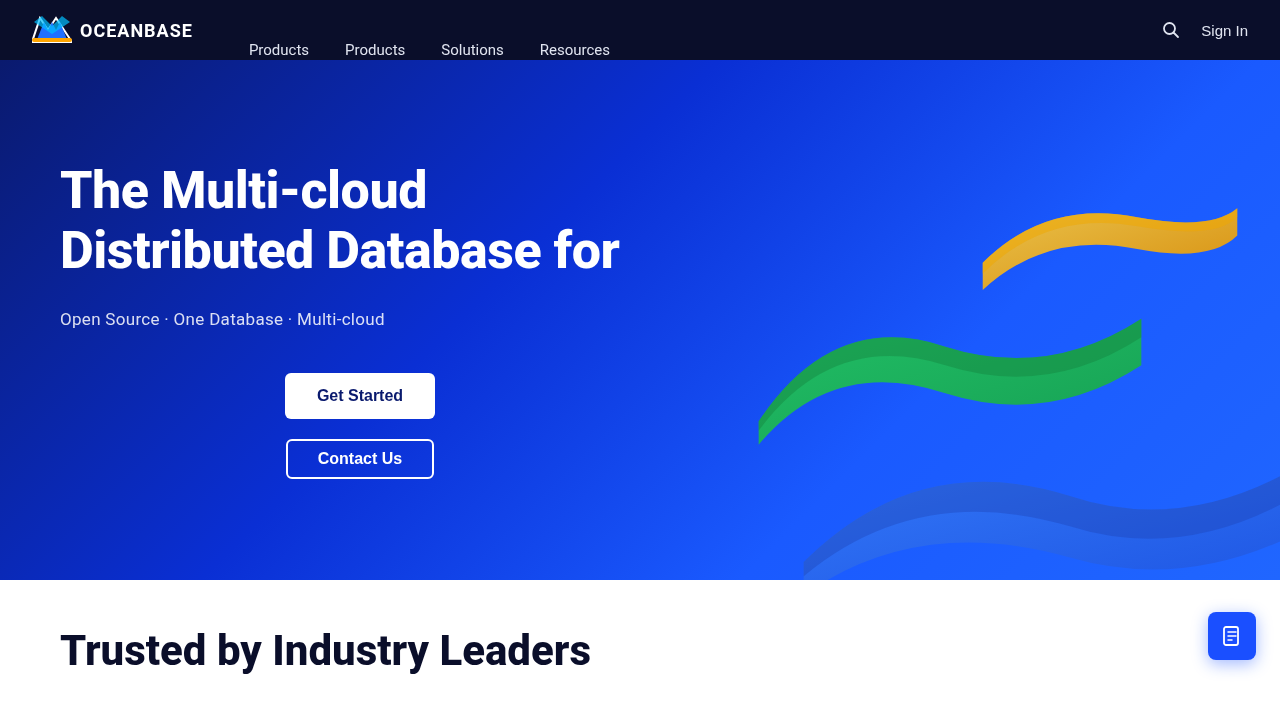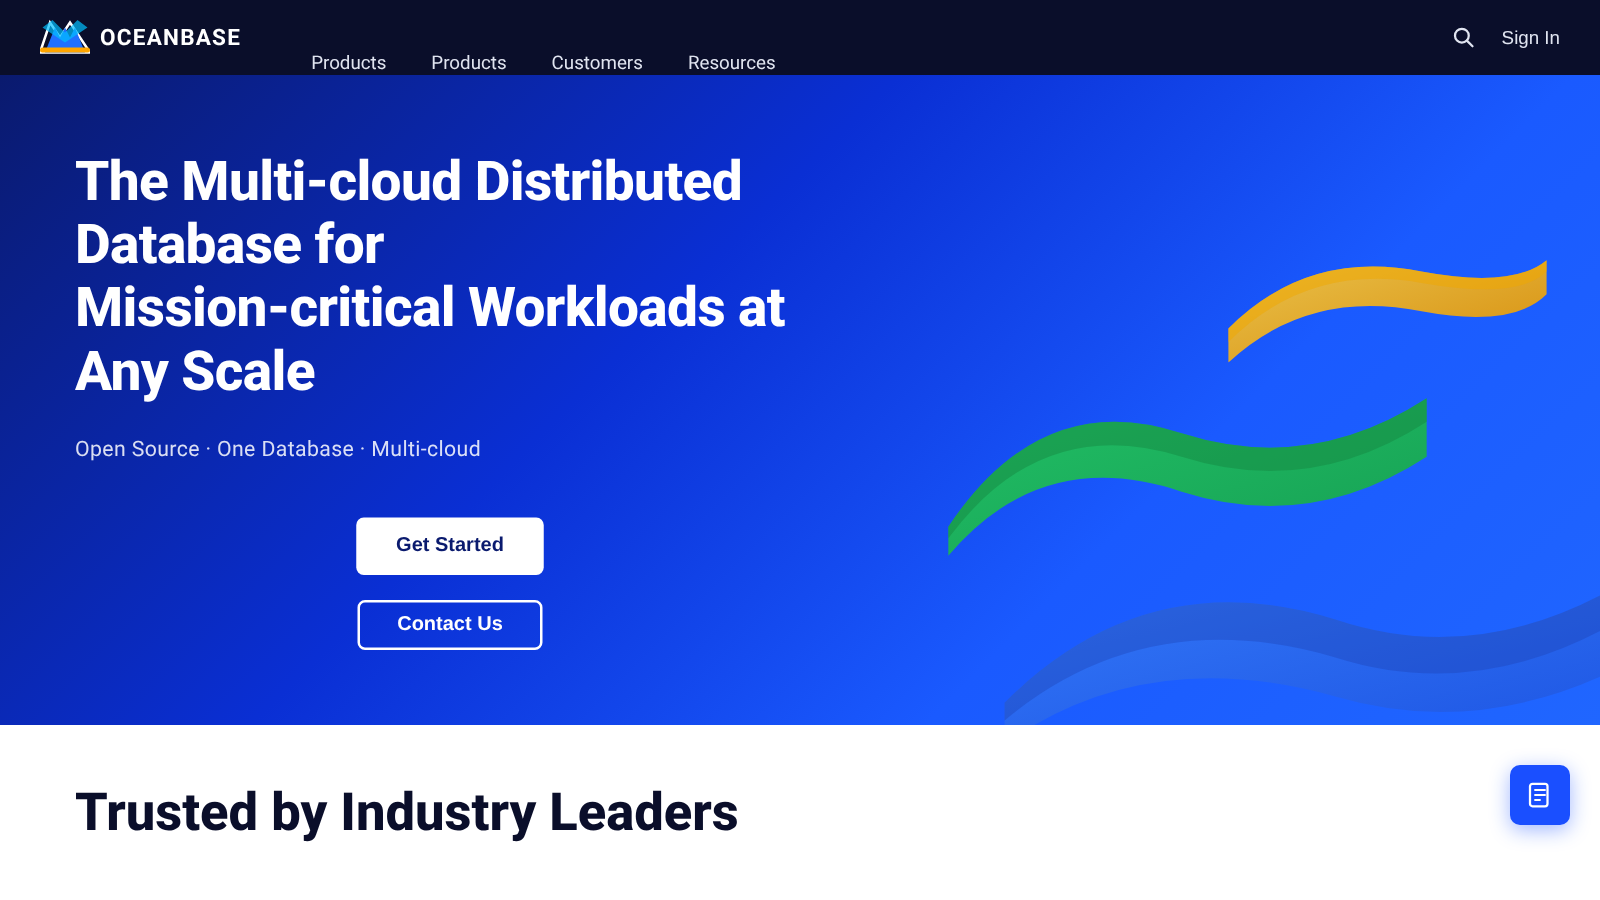--- a/index.html
+++ b/index.html
@@ -83,21 +83,21 @@
       align-items: center;
       padding: 0 60px;
     }
     .hero-content {
       max-width: 600px;
       z-index: 2;
       position: relative;
     }
     .hero-title {
       color: #fff;
-      font-size: 44px;
+      font-size: 52px;
       font-weight: 800;
       line-height: 1.15;
       margin-bottom: 28px;
       letter-spacing: -0.5px;
     }
     .hero-subtitle {
       color: rgba(255,255,255,0.85);
       font-size: 17px;
       font-weight: 400;
       margin-bottom: 44px;
@@ -211,40 +211,39 @@
       <polygon points="4,28 12,8 16,16 20,8 24,16 28,8 36,28" fill="#2070ff" stroke="none"></polygon>
       <rect x="0" y="24" width="40" height="4" rx="2" fill="#ffa500"></rect>
       <polygon points="2,8 10,2 20,12 30,2 38,8 20,20" fill="#00bfff" opacity="0.7"></polygon>
     </svg>
     <span class="logo-text">OCEANBASE</span>
   </div>
 
   <nav class="navbar-nav">
     <span class="nav-item">Products</span>
     <span class="nav-item">Products</span>
-    <span class="nav-item">Customers</span>
+    <span class="nav-item">Solutions</span>
     <span class="nav-item">Resources</span>
   </nav>
 
   <div class="navbar-actions">
     <button class="search-icon-btn">
       <svg width="20" height="20" viewBox="0 0 20 20" fill="none">
         <circle cx="8.5" cy="8.5" r="5.5" stroke="#e0e4f0" stroke-width="1.8"></circle>
         <line x1="12.5" y1="12.5" x2="17" y2="17" stroke="#e0e4f0" stroke-width="1.8" stroke-linecap="round"></line>
       </svg>
     </button>
     <button class="signin-btn">Sign In</button>
   </div>
 </nav>
 
 <section class="hero">
   <div class="hero-content">
     <h1 class="hero-title">
       <span>The Multi-cloud Distributed Database for</span><br>
-      <span>Mission-critical Workloads at Any Scale</span>
     </h1>
     <p class="hero-subtitle">Open Source · One Database · Multi-cloud</p>
     <div class="hero-buttons">
       <button class="btn-get-started">Get Started</button>
       <button class="btn-contact-us">Contact Us</button>
     </div>
   </div>
 
   <div class="hero-shapes">
 

